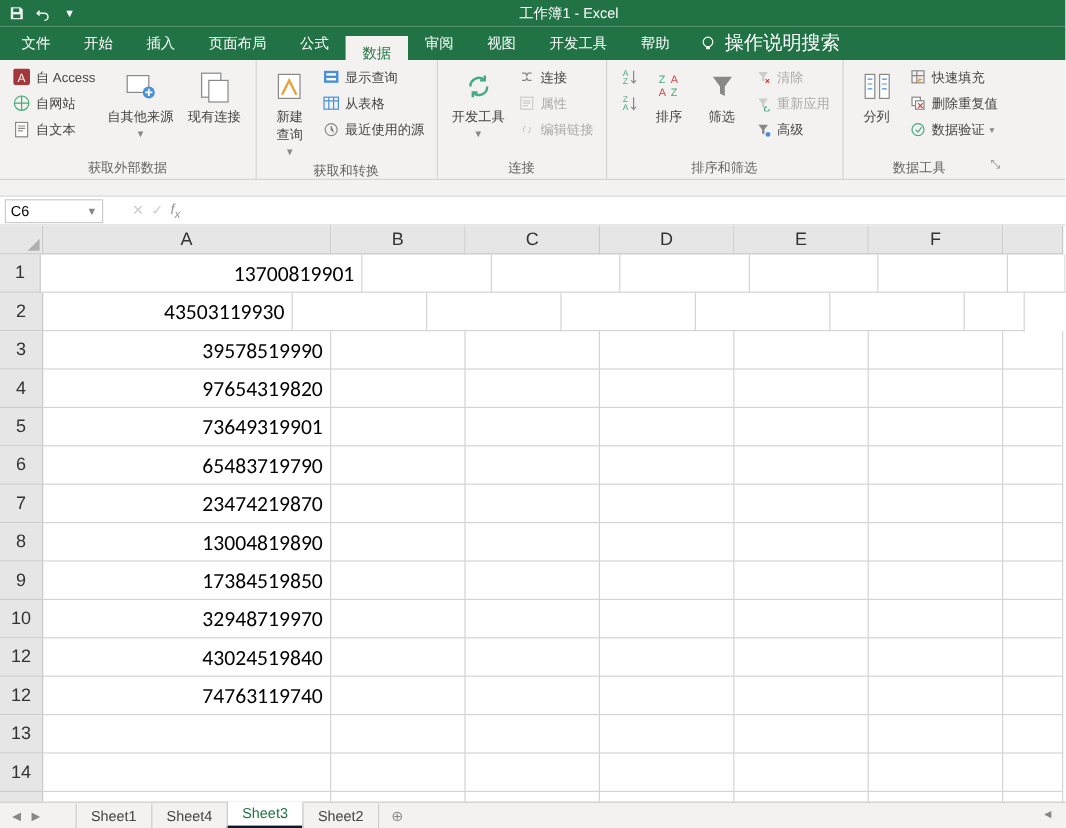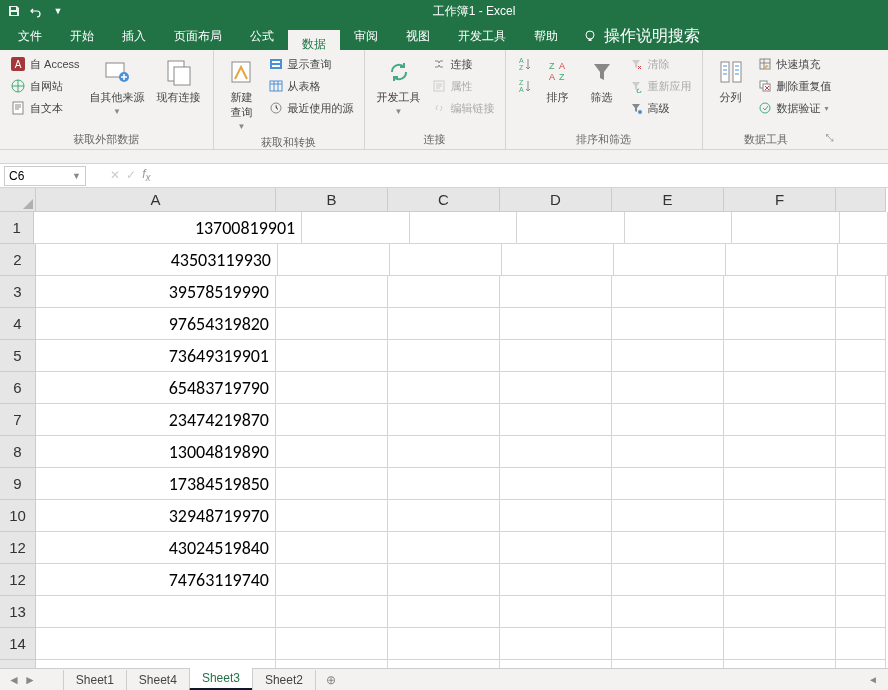--- a/index.html
+++ b/index.html
@@ -404,21 +404,21 @@
         <div class="cell" style="width: 280px;">13700819901</div>
         <div class="cell" style="width: 112px;"></div>
         <div class="cell" style="width: 112px;"></div>
         <div class="cell" style="width: 112px;"></div>
         <div class="cell" style="width: 112px;"></div>
         <div class="cell" style="width: 112px;"></div>
         <div class="cell" style="width: 50px;"></div>
       </div>
       <div class="row">
         <div class="rowhdr">2</div>
-        <div class="cell" style="width: 242px;">43503119930</div>
+        <div class="cell" style="width: 208px;">43503119930</div>
         <div class="cell" style="width: 112px;"></div>
         <div class="cell" style="width: 112px;"></div>
         <div class="cell" style="width: 112px;"></div>
         <div class="cell" style="width: 112px;"></div>
         <div class="cell" style="width: 112px;"></div>
         <div class="cell" style="width: 50px;"></div>
       </div>
       <div class="row">
         <div class="rowhdr">3</div>
         <div class="cell" style="width: 240px;">39578519990</div>

